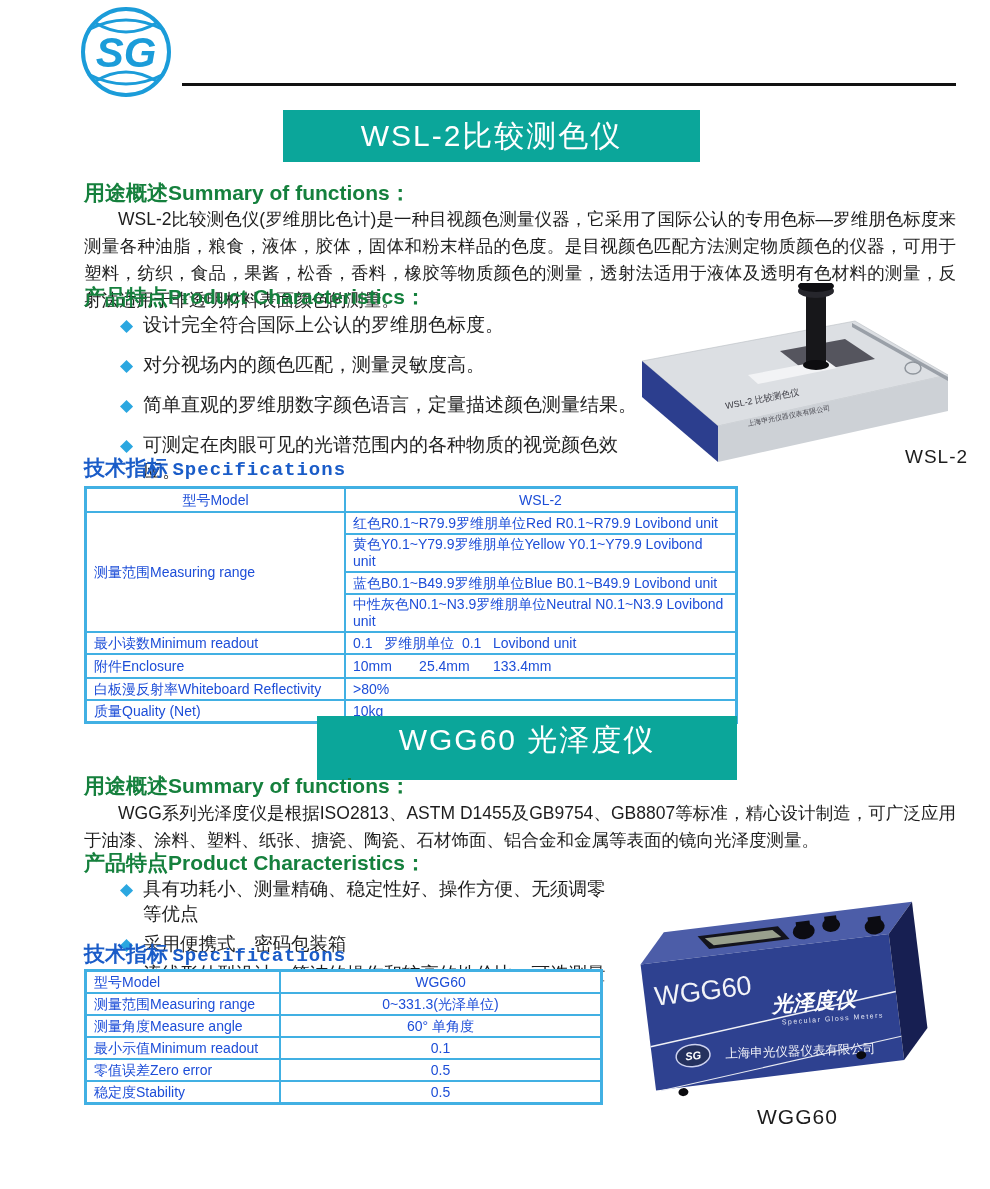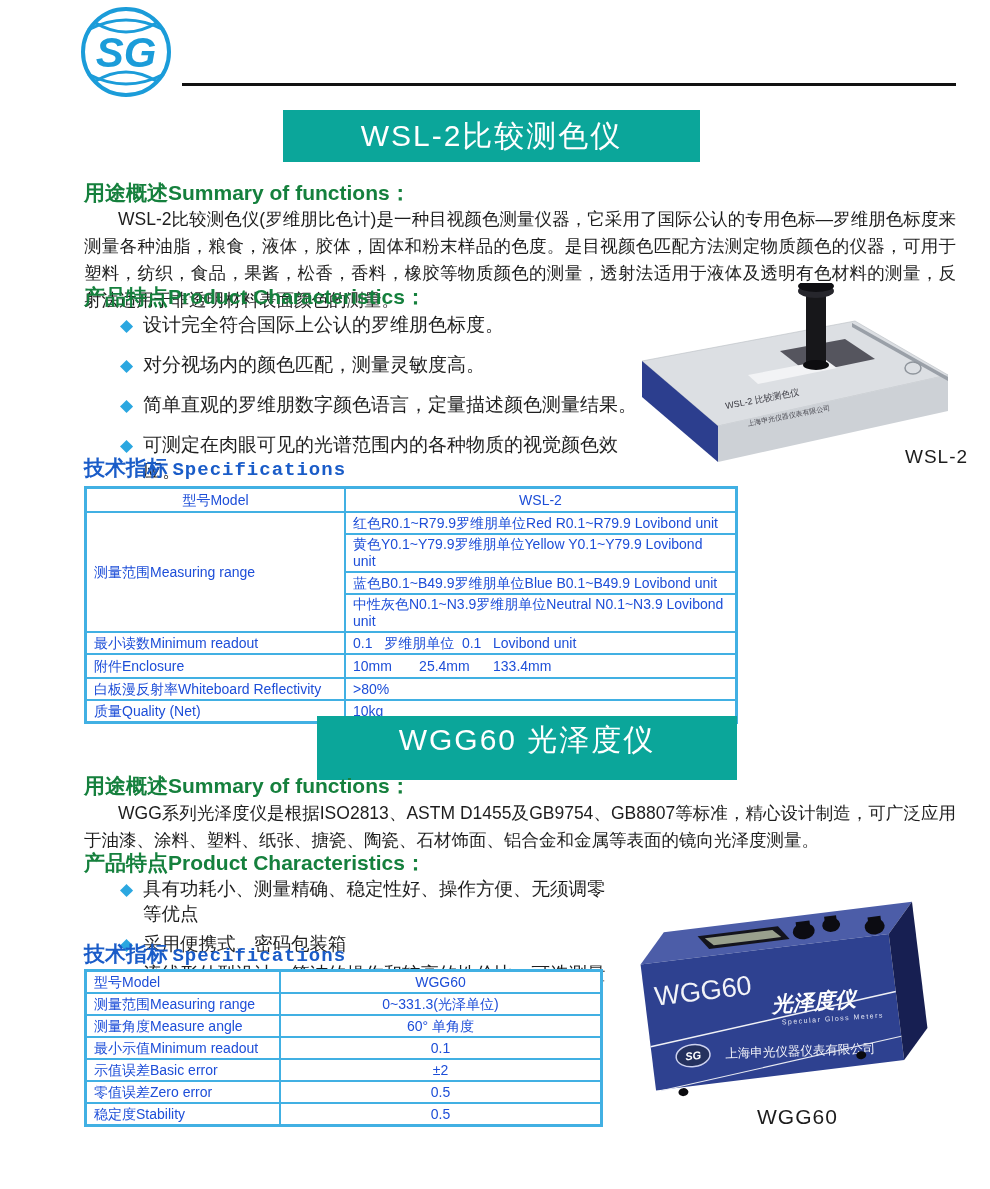--- a/index.html
+++ b/index.html
@@ -172,24 +172,20 @@
     </tr>
     <tr>
       <td class="lab" style="height:18px;">测量角度Measure angle</td>
       <td class="cen">60° 单角度</td>
     </tr>
     <tr>
       <td class="lab" style="height:18px;">最小示值Minimum readout</td>
       <td class="cen">0.1</td>
     </tr>
     <tr>
-      <td class="lab" style="height:18px;">示值误差Basic error</td>
-      <td class="cen">±2</td>
-    </tr>
-    <tr>
       <td class="lab" style="height:18px;">零值误差Zero error</td>
       <td class="cen">0.5</td>
     </tr>
     <tr>
       <td class="lab" style="height:18px;">稳定度Stability</td>
       <td class="cen">0.5</td>
     </tr>
   </tbody>
     </table>
 

